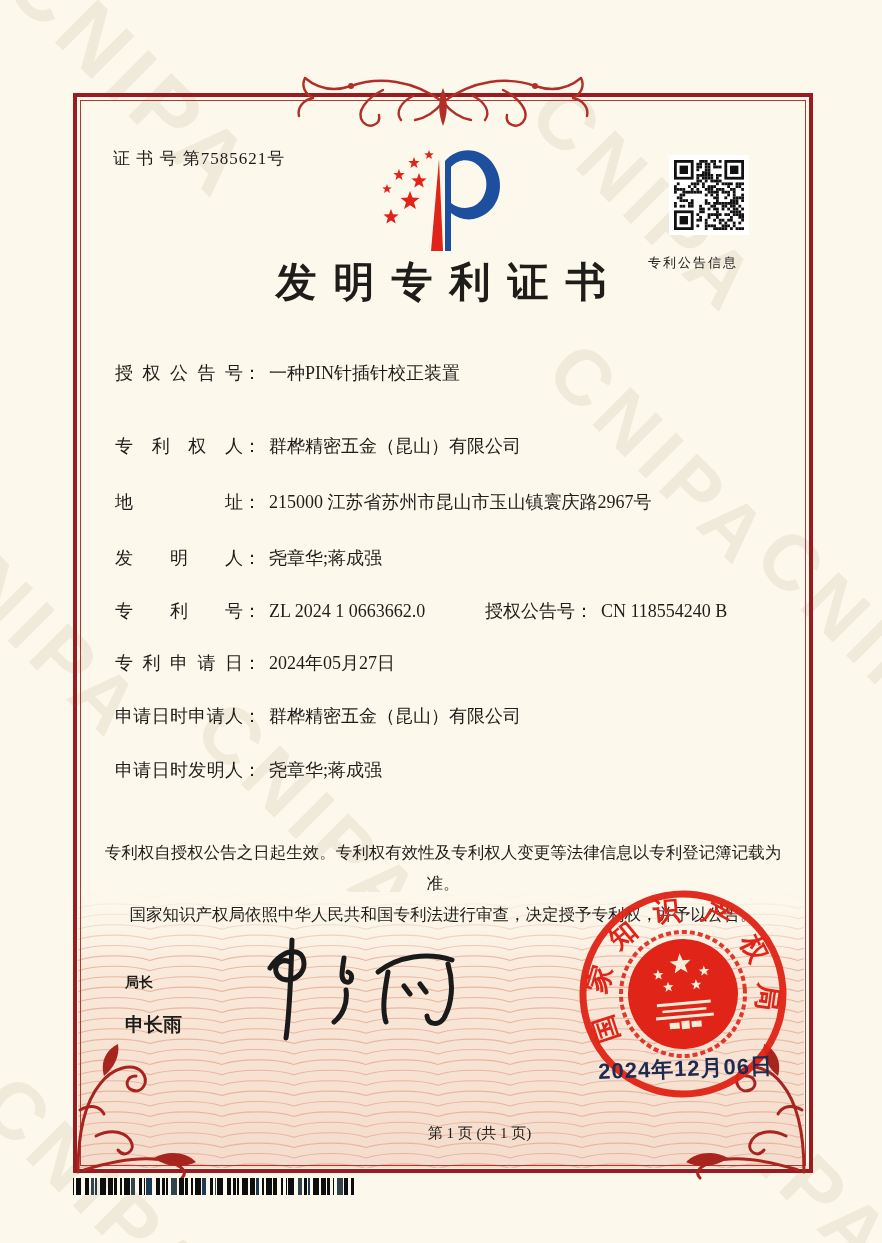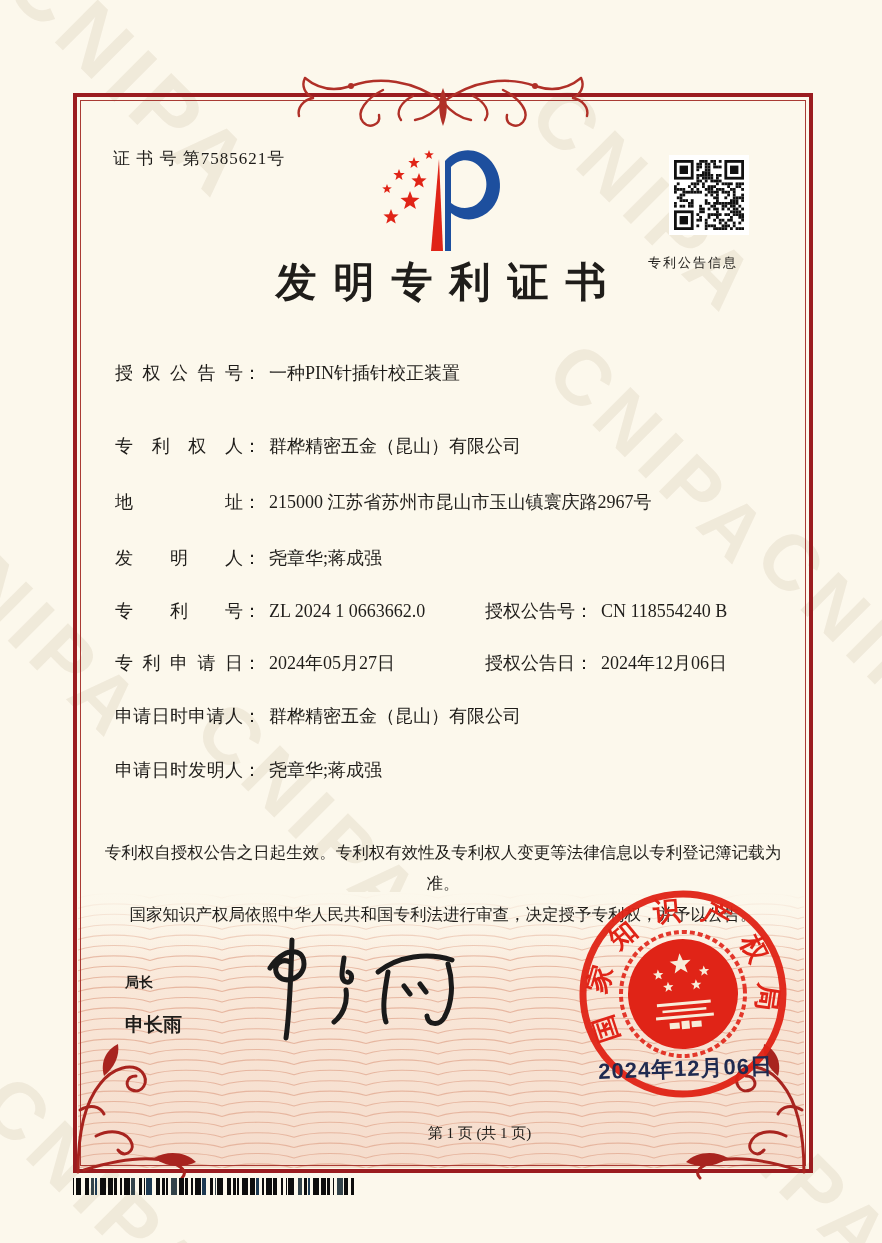--- a/index.html
+++ b/index.html
@@ -451,23 +451,20 @@
   </div>
 
   <div class="row" style="top:599px;width:694px;">
     <span class="lbl">专利号</span><span class="colon">：</span><span class="val">ZL 2024 1 0663662.0</span>
     <span class="pair-right">
       <span>授权公告号</span><span class="colon">：</span><span class="val">CN 118554240 B</span>
     </span>
   </div>
   <div class="row" style="top:651px;width:694px;">
     <span class="lbl">专利申请日</span><span class="colon">：</span><span class="val">2024年05月27日</span>
-    <span class="pair-right">
-      <span>授权公告日</span><span class="colon">：</span><span class="val">2024年12月06日</span>
-    </span>
   </div>
 
   <div class="row" style="top:704px;">
     <span class="lbl">申请日时申请人</span><span class="colon">：</span><span class="val">群桦精密五金（昆山）有限公司</span>
   </div>
   <div class="row" style="top:758px;">
     <span class="lbl">申请日时发明人</span><span class="colon">：</span><span class="val">尧章华;蒋成强</span>
   </div>
 
   <div class="legal">

